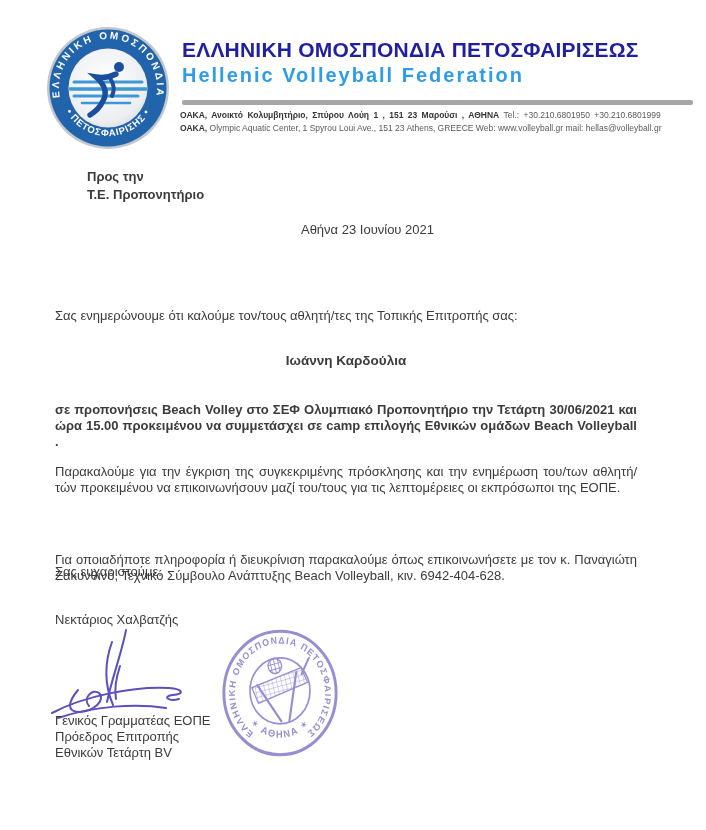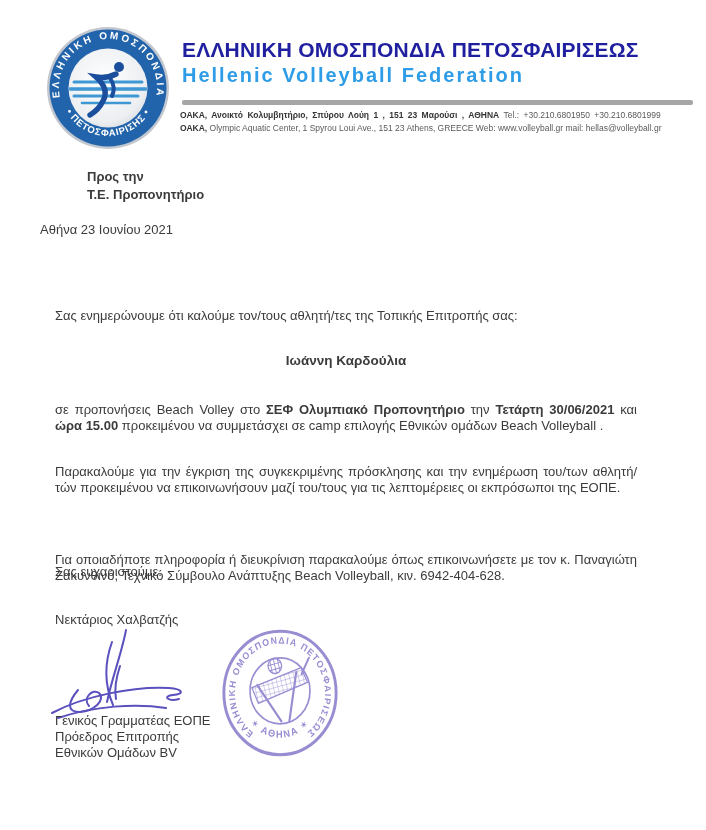--- a/index.html
+++ b/index.html
@@ -12,26 +12,26 @@
   #org-title{left:182px;top:38px;font-size:21px;font-weight:bold;color:#1f1fa0;letter-spacing:.2px;white-space:nowrap;}
   #org-subtitle{left:182px;top:64px;font-size:20px;font-weight:bold;color:#2e9ce6;letter-spacing:2px;white-space:nowrap;}
   #header-rule{left:182px;top:100px;width:511px;height:5px;background:#a6a6a6;border-radius:2px;}
   .addr{left:180px;width:516px;font-size:8.5px;color:#5a5a5a;white-space:nowrap;}
   #addr1{top:110px;word-spacing:2px;}
   #addr2{top:123px;}
   .addr b{color:#353535;}
   
   .bodytext{font-size:13px;line-height:16px;color:#3b3b3b;}
   #recipient{left:55px;top:168px;font-weight:bold;line-height:17.5px;margin-left:32px;}
-  #date-line{left:40px;top:222px;width:625px;text-align:left;}
+  #date-line{left:55px;top:222px;width:625px;text-align:center;}
   .para{left:55px;width:582px;}
   .just{text-align:justify;}
   #p1{top:308px;}
   #athlete-name{top:353px;left:55px;width:582px;text-align:center;font-weight:bold;font-size:13.5px;}
-  #p2{top:402px;}
+  #p2{top:402px;font-weight:bold;}
   #p3{top:464px;}
   #p4{top:552px;}
   #p5{top:564px;}
   #signer-name{left:55px;top:612px;text-align:center;}
   #signer-titles{left:55px;top:713px;line-height:16.2px;}
   
   #logo-svg{left:46px;top:26px;}
   #signature-svg{left:50px;top:626px;}
   #stamp-svg{left:220px;top:627px;opacity:.92;}
 </style>
@@ -103,21 +103,21 @@
       <path d="M 70 40 C 66 52 64 62 66 73"></path>
       <path d="M 28 64 C 18 76 16 86 30 86 C 44 85 56 74 49 67 C 43 62 32 72 39 80"></path>
       <path d="M 2 87 C 34 70 84 60 119 62 C 133 63 135 68 123 69 C 112 70 118 76 129 73"></path>
       <path d="M 8 92 C 44 80 86 77 116 82"></path>
     </g>
   </svg>
 
   <div id="signer-titles" class="abs bodytext">
     <div>Γενικός Γραμματέας ΕΟΠΕ</div>
     <div>Πρόεδρος Επιτροπής</div>
-    <div>Εθνικών Ομάδων BV</div>
+    <div>Εθνικών Τετάρτη BV</div>
   </div>
 
   <svg id="stamp-svg" class="abs" width="120" height="132" viewBox="0 0 124 124" preserveAspectRatio="none">
     <defs>
       <path id="stampTopArc" d="M 38.75 102.3 A 46.5 46.5 0 1 1 85.25 102.3" fill="none"></path>
       <path id="stampBotArc" d="M 27.6 86.1 A 42 42 0 0 0 96.4 86.1" fill="none"></path>
       <pattern id="netGrid" width="4.6" height="4.6" patternUnits="userSpaceOnUse">
         <path d="M 4.6 0 H 0 V 4.6" fill="none" stroke="#9184CF" stroke-width="0.8"></path>
       </pattern>
       <clipPath id="ballClip">

